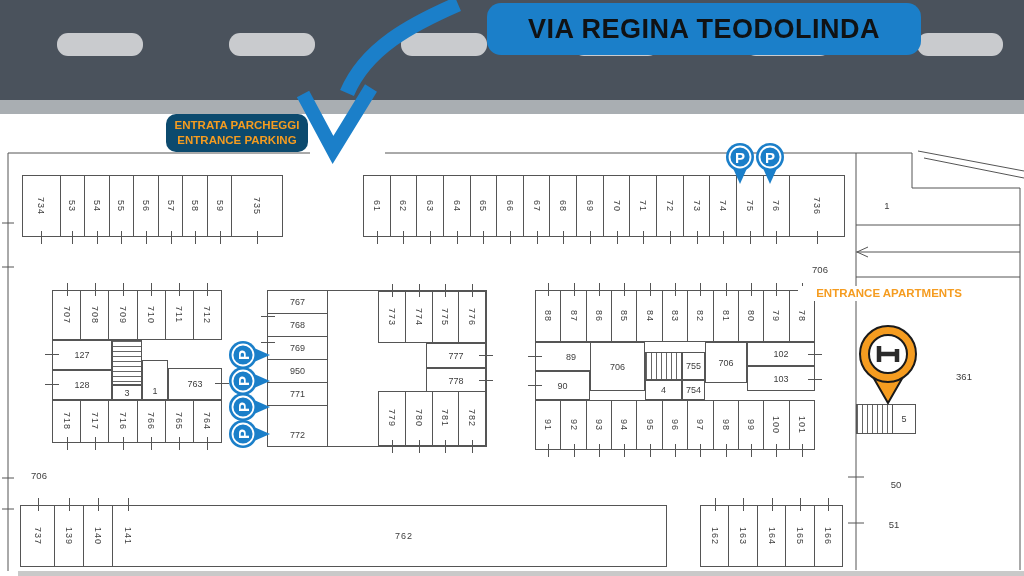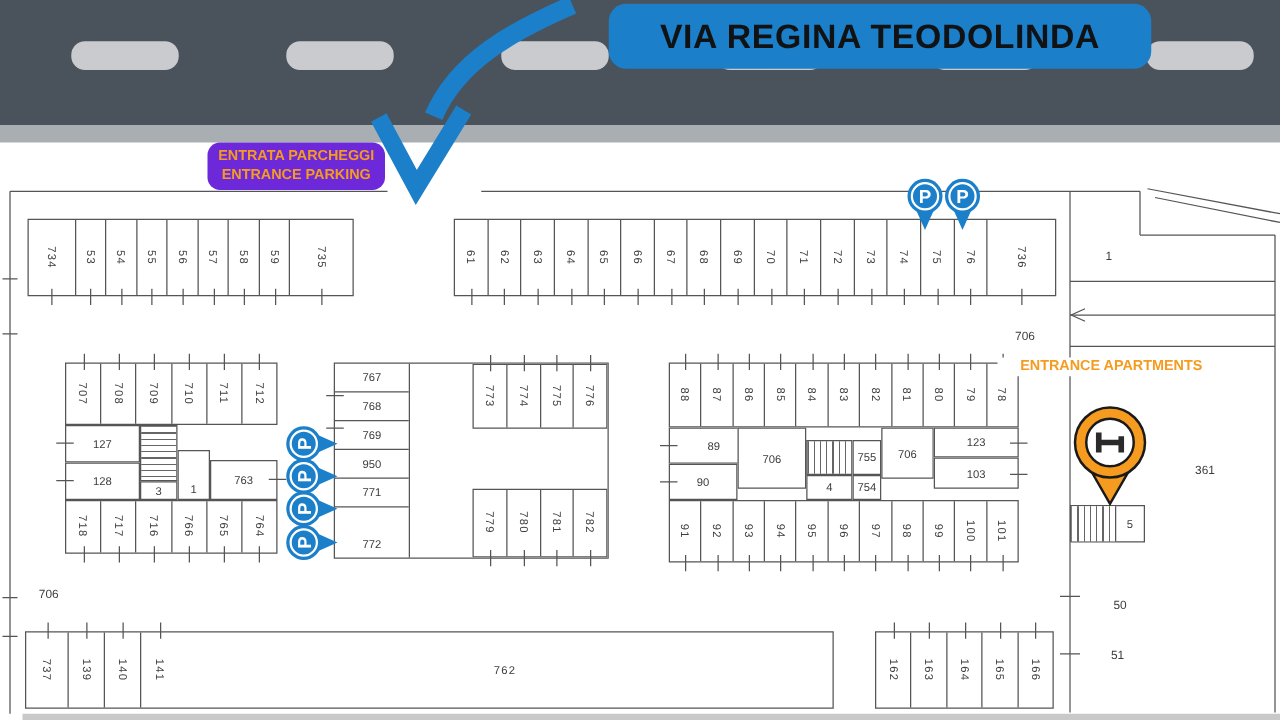--- a/index.html
+++ b/index.html
@@ -25,21 +25,21 @@
 
   
   .street-sign{
     left:487px;top:3px;width:434px;height:52px;background:var(--blue);
     border-radius:14px;display:flex;align-items:center;justify-content:center;
     font-size:27px;font-weight:800;color:#101214;letter-spacing:.5px;z-index:6;
   }
 
   
   .pk-label{
-    left:166px;top:114px;width:142px;padding:4px 2px;background:#6d28d9;border-radius:10px;
+    left:166px;top:114px;width:142px;padding:4px 2px;background:#0c4a6e;border-radius:10px;
     text-align:center;color:var(--orange);font-weight:700;font-size:11.5px;line-height:15px;z-index:5;
   }
   .apt-label{
     left:798px;top:286px;width:182px;text-align:center;color:var(--orange);
     font-weight:700;font-size:11.5px;line-height:15px;background:#fff;z-index:4;
   }
 
   
   .box{border:1px solid var(--ln);background:#fff;display:flex;}
   .cell{flex:1;position:relative;border-right:1px solid var(--ln);display:flex;align-items:center;justify-content:center;}
@@ -284,20 +284,30 @@
       <div class="cell">
         <span class="lbl">774</span>
       </div>
       <div class="cell">
         <span class="lbl">775</span>
       </div>
       <div class="cell">
         <span class="lbl">776</span>
       </div>
     </div>
+  <div style="position:absolute;right:0;top:52px;width:60px;height:50px;">
+    <div class="ocell" style="left:0;top:0;width:60px;height:25px;">
+        <span class="lbl">777</span>
+      </div>
+    <div class="ocell" style="left:0;top:25px;width:60px;height:25px;">
+        <span class="lbl">778</span>
+      </div>
+    <span class="htick" style="right:-7px;top:12px;"></span>
+    <span class="htick" style="right:-7px;top:37px;"></span>
+  </div>
   <div class="box vlbls tick-b" style="position:absolute;left:110px;bottom:0;width:108px;height:55px;">
       <div class="cell">
         <span class="lbl">779</span>
       </div>
       <div class="cell">
         <span class="lbl">780</span>
       </div>
       <div class="cell">
         <span class="lbl">781</span>
       </div>
@@ -362,21 +372,21 @@
     <div class="ocell" style="left:147px;top:10px;width:23px;height:28px;">
         <span class="lbl">755</span>
       </div>
     <div class="ocell" style="left:147px;top:38px;width:23px;height:20px;">
         <span class="lbl">754</span>
       </div>
     <div class="ocell" style="left:170px;top:0;width:42px;height:41px;">
         <span class="lbl">706</span>
       </div>
     <div class="ocell" style="left:212px;top:0;width:68px;height:24px;">
-        <span class="lbl">123</span>
+        <span class="lbl">102</span>
       </div>
     <div class="ocell" style="left:212px;top:24px;width:68px;height:25px;">
         <span class="lbl">103</span>
       </div>
     <span class="htick" style="left:-7px;top:14px;"></span>
     <span class="htick" style="left:-7px;top:43px;"></span>
     <span class="htick" style="right:-7px;top:12px;"></span>
     <span class="htick" style="right:-7px;top:37px;"></span>
   </div>
   <div class="box vlbls tick-b" style="width:280px;height:50px;">

